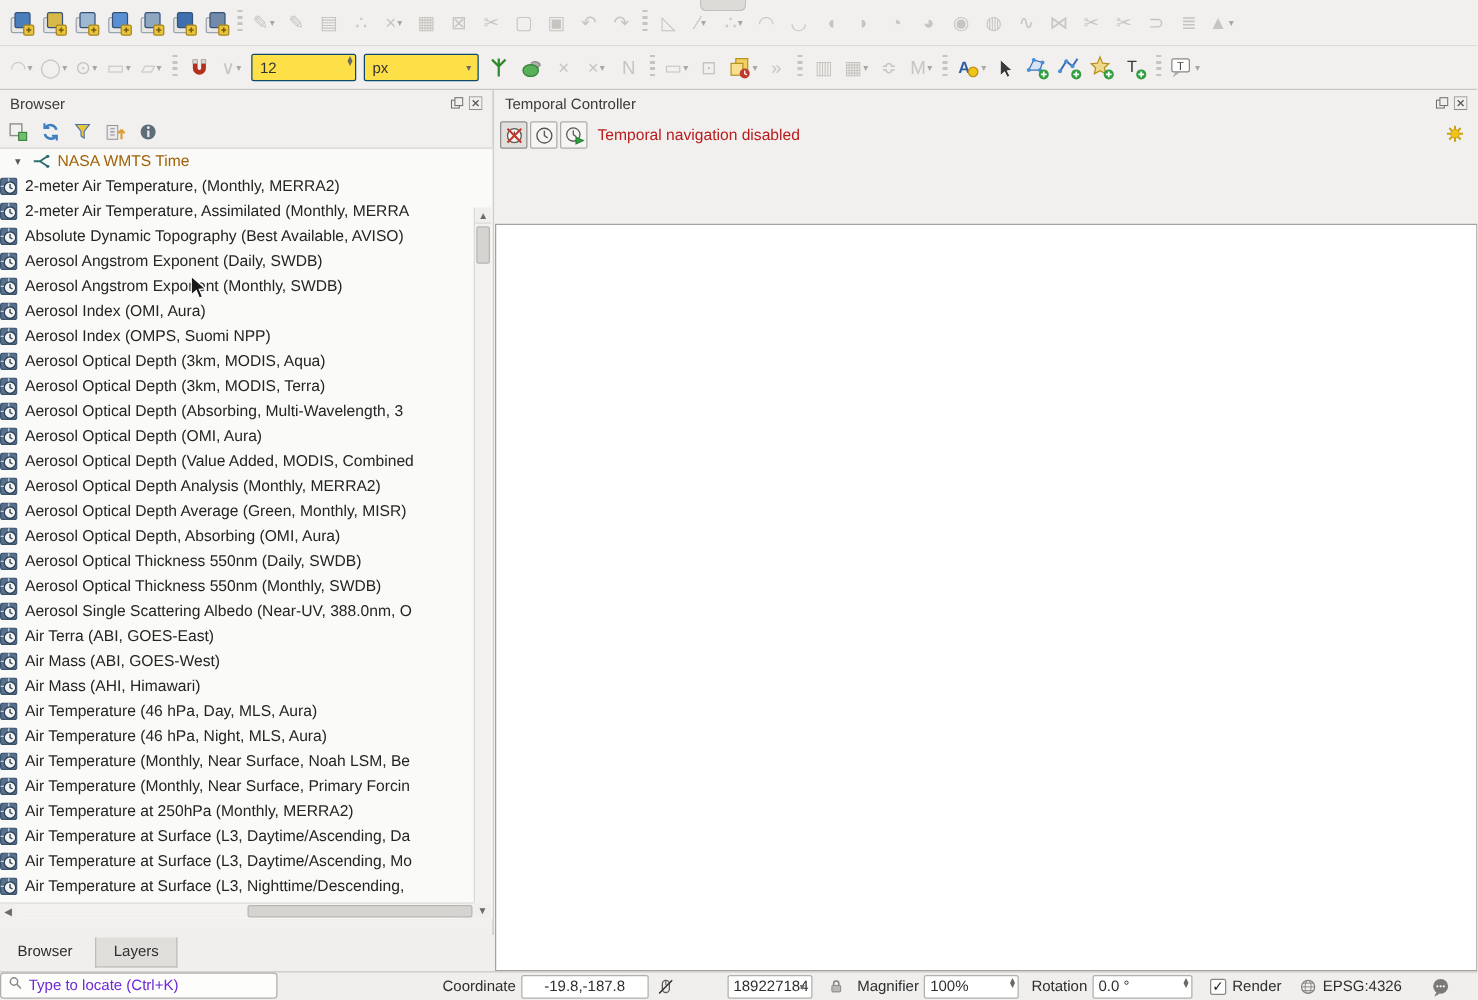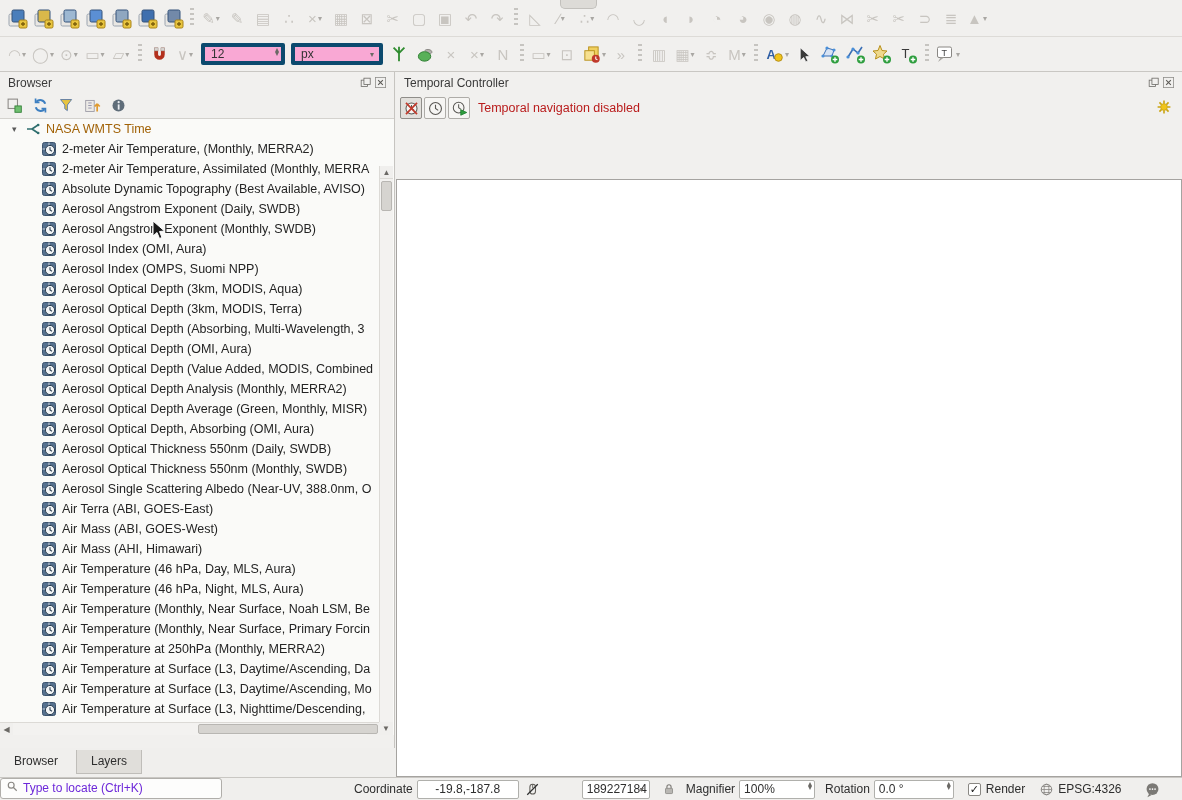--- a/index.html
+++ b/index.html
@@ -16,21 +16,21 @@
   .tb-group { display:flex; align-items:center; }
   .tb-handle { width:4px; height:20px; margin:0 4px;
     background: repeating-linear-gradient(to bottom,#c6c4c0 0 2px, transparent 2px 5px); }
   .toolbtn { display:flex; align-items:center; justify-content:center;
     height:26px; min-width:24px; padding:0 1px; margin:0 1px; border-radius:2px; position:relative; }
   .toolbtn .glyph { font-size:15px; line-height:1; }
   .toolbtn.disabled .glyph { color:#c8c5c0; }
   .toolbtn .caret { font-size:8px; color:#a9a7a3; margin-left:1px; }
   .toolbtn svg { display:block; }
   .spinbox, .combobox {
-    height:22px; background:#f9a8d4; border:4px solid #0c4a6e; border-radius:2px;
+    height:22px; background:#fde047; border:1px solid #0c4a6e; border-radius:2px;
     display:flex; align-items:center; font-size:12px; color:#333; margin:0 3px; position:relative;
   }
   .spinbox { width:84px; padding-left:6px; }
   .combobox { width:92px; padding-left:6px; }
   .spin-arrows { position:absolute; right:2px; top:1px; display:flex; flex-direction:column; line-height:0.55; font-size:8px; color:#6b6965; }
   .combo-caret { position:absolute; right:5px; font-size:8px; color:#6b6965; }
   #screen-edge-handle { position:absolute; left:560px; top:0; width:37px; height:9px;
     background:#dddbd7; border:1px solid #c2c0bc; border-top:none; border-radius:0 0 5px 5px; }
   
   #browser-panel { position:absolute; left:0; top:72px; width:395px; height:676px; background:#f1f0ee; border-right:1px solid #c6c4c0; }
@@ -40,21 +40,21 @@
   .winbtn { width:12px; height:12px; display:flex; align-items:center; justify-content:center; }
   #browser-tools { height:24px; display:flex; align-items:center; padding:0 4px; gap:6px; }
   #browser-tools .toolbtn { height:20px; min-width:20px; margin:0; }
   #tree { position:absolute; left:0; top:46px; width:394px; bottom:13px; background:#fafaf8; border-top:1px solid #d4d2ce; overflow:hidden; }
   #tree-inner { position:absolute; left:0; top:0; width:380px; overflow:hidden; }
   .tree-root-row, .tree-row { height:20px; display:flex; align-items:center; white-space:nowrap; overflow:hidden; }
   .tree-root-row { padding-left:12px; }
   .tree-expander { font-size:9px; color:#5a5a5a; width:14px; }
   .tree-root-icon { margin-right:6px; display:flex; }
   .tree-root-label { font-size:12.5px; color:#a16207; }
-  .tree-row { padding-left:42px; }
+  .tree-row { }
   .tree-row .layer-icon { margin-right:6px; display:flex; flex:none; }
   .tree-row .label { font-size:12.5px; color:#242424; }
   
   .vscroll { position:absolute; right:1px; top:47px; width:14px; bottom:13px; background:#f3f2f0; border-left:1px solid #dcdad6; }
   .vscroll .arrow, .hscroll .arrow, .corner-btn { display:flex; align-items:center; justify-content:center; font-size:8px; color:#6b6965; background:#f0efed; }
   .vscroll .arrow { height:13px; border-bottom:1px solid #dcdad6; }
   .vscroll .thumb { position:absolute; left:1px; width:11px; top:15px; height:30px; background:#d6d4d0; border:1px solid #b8b6b2; border-radius:2px; }
   .hscroll { position:absolute; left:0; bottom:0; height:13px; width:380px; background:#f3f2f0; border-top:1px solid #dcdad6; display:flex; }
   .hscroll .arrow { width:13px; height:100%; }
   .hscroll .track { position:relative; flex:1; }

